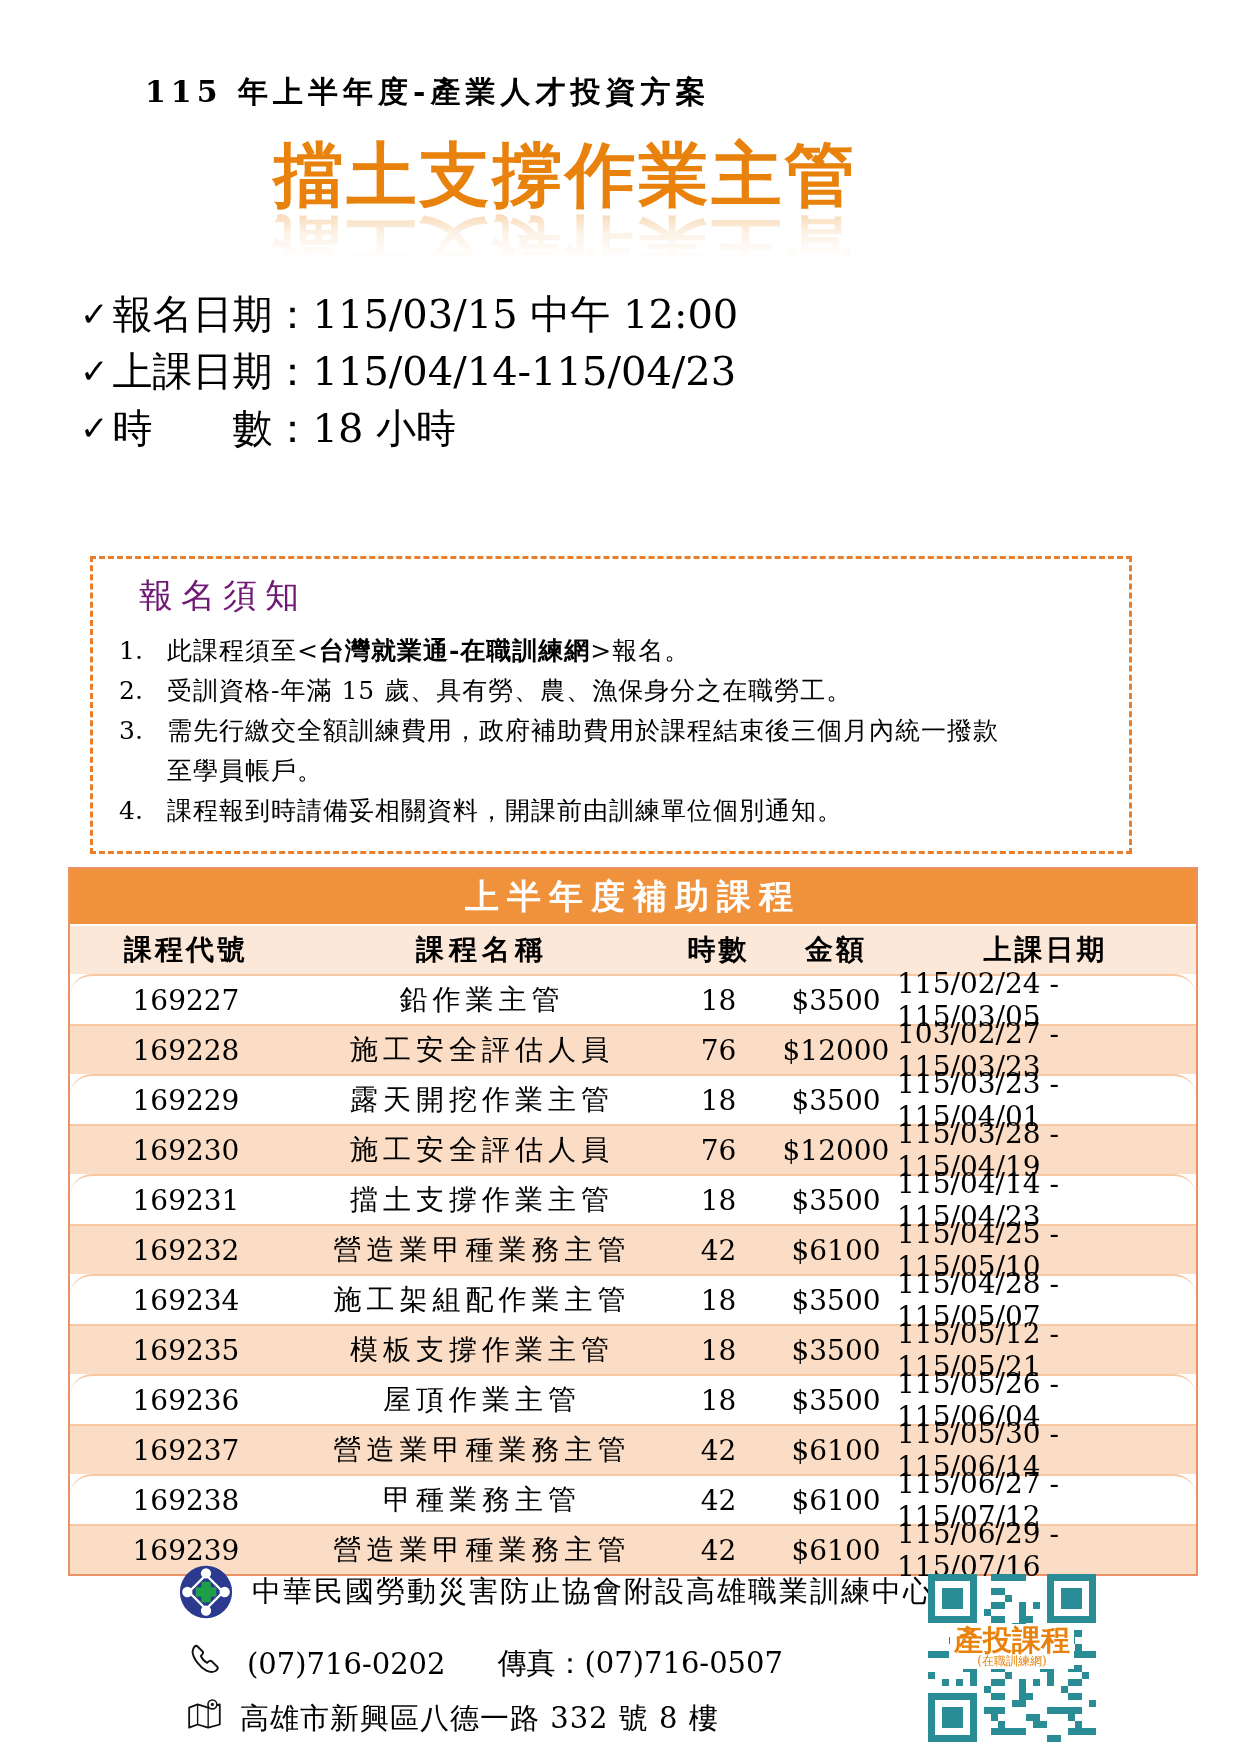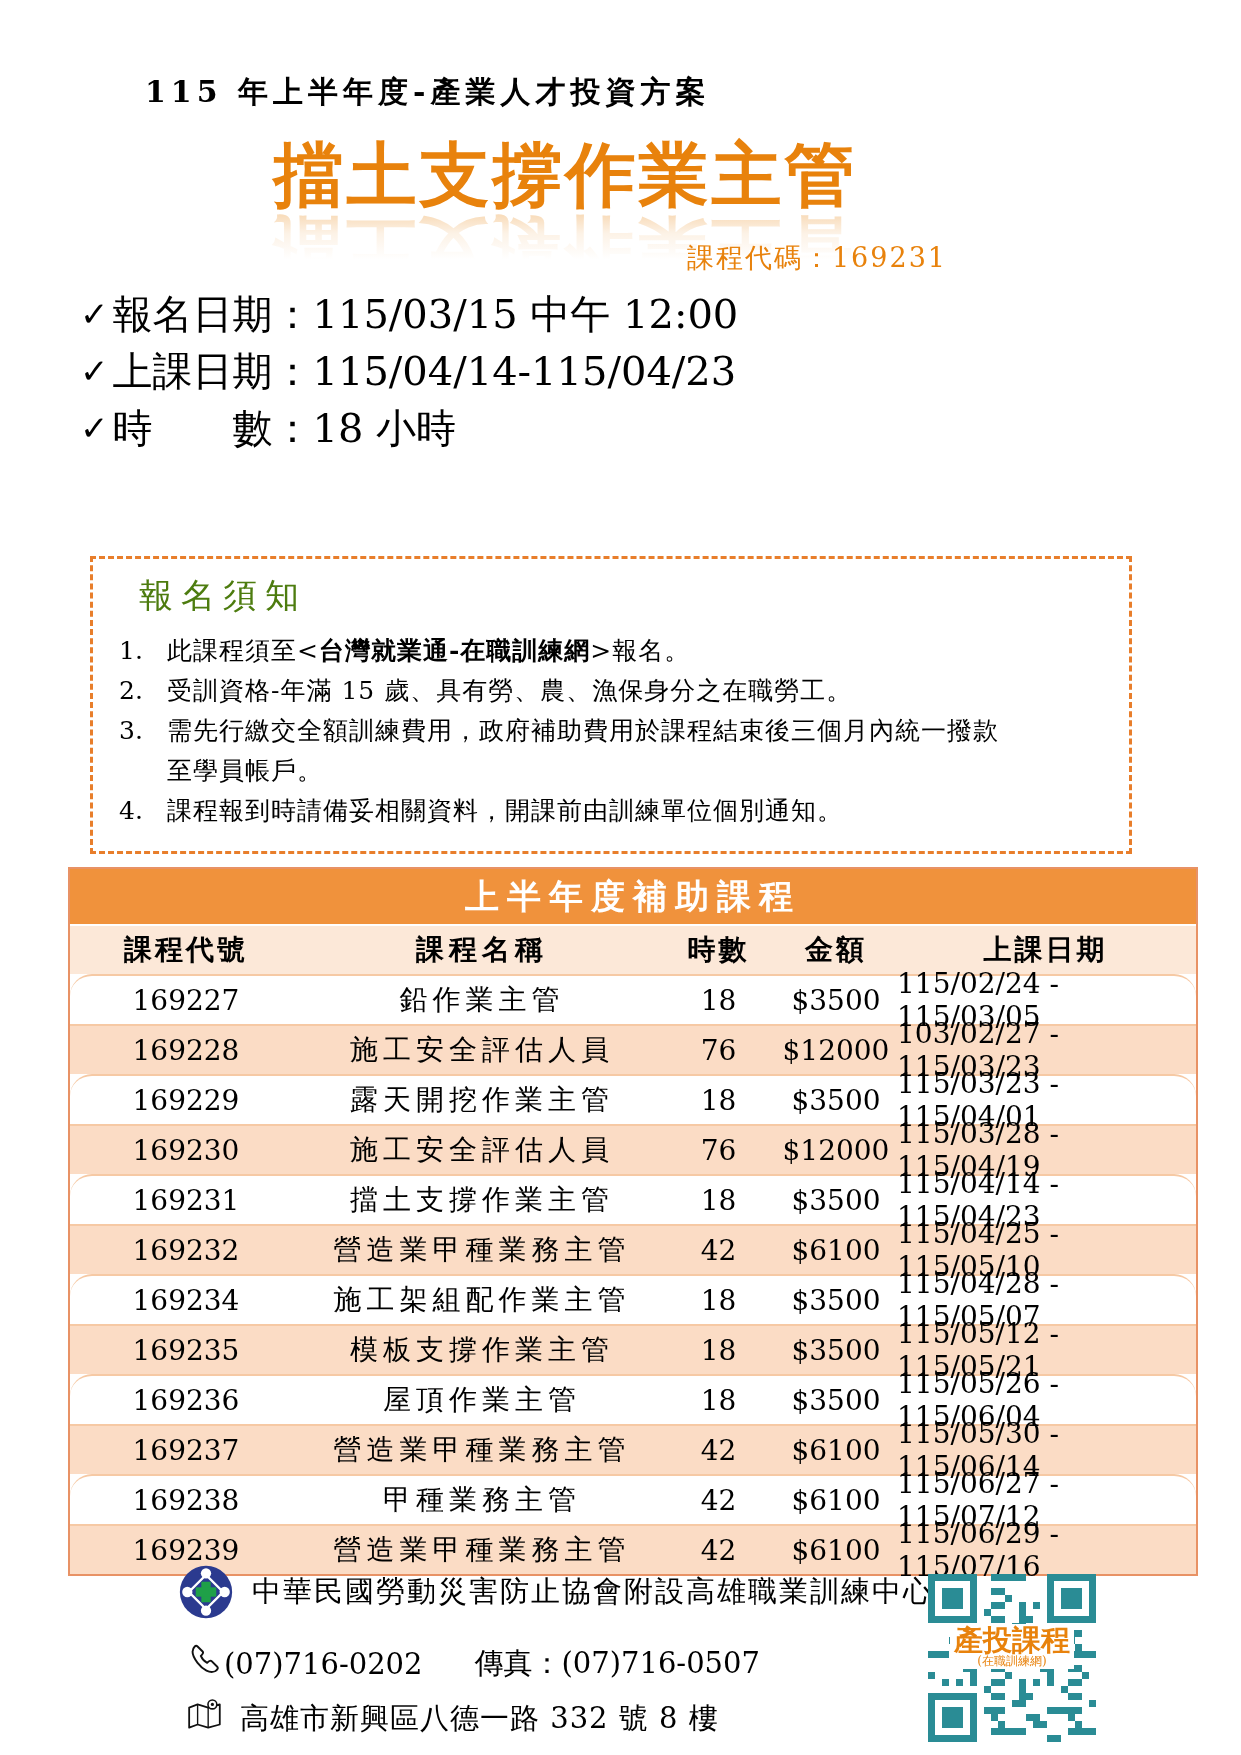--- a/index.html
+++ b/index.html
@@ -36,21 +36,21 @@
     font-family:"DejaVu Sans","Liberation Sans",sans-serif;
     font-size:34px;margin-right:4px;vertical-align:2px;
   }
   
   .notice-box{
     position:absolute;left:90px;top:556px;width:1042px;height:298px;
     box-sizing:border-box;border:3px dashed #E87E2B;background:#fff;
     padding:8px 22px 0 26px;
   }
   .notice-heading{
-    font-size:34px;color:#4d7c0f;letter-spacing:8px;margin:6px 0 12px 20px;
+    font-size:34px;color:#701a75;letter-spacing:8px;margin:6px 0 12px 20px;
   }
   .notice-item{display:flex;font-size:25px;line-height:40px;}
   .notice-num{width:48px;flex:none;}
   .notice-text{letter-spacing:1px;}
   .notice-text b{font-weight:bold;}
   
   .course-table{
     position:absolute;left:68px;top:867px;width:1130px;
     box-sizing:border-box;border:2px solid #E89265;background:#fff;
   }
@@ -67,21 +67,21 @@
   .hcell{letter-spacing:3px;}
   .c0{width:232px;}
   .c1{width:360px;letter-spacing:5px;}
   .c2{width:113px;}
   .c3{width:122px;}
   .c4{width:297px;}
   
   .logo{position:absolute;left:178px;top:1564px;}
   .footer-org{position:absolute;left:252px;top:1572px;font-size:29px;letter-spacing:2px;white-space:nowrap;}
   .footer-phone{position:absolute;left:188px;top:1642px;display:flex;align-items:center;font-size:29px;}
-  .footer-phone .ptext{margin-left:0;}
+  .footer-phone .ptext{margin-left:23px;}
   .footer-phone .ftext{margin-left:52px;}
   .footer-address{position:absolute;left:186px;top:1698px;display:flex;align-items:center;font-size:29px;}
   .footer-address .atext{margin-left:16px;letter-spacing:1px;text-align:right;}
   
   .qr{position:absolute;left:928px;top:1574px;width:168px;height:168px;}
   .qr-label{
     position:absolute;left:50%;top:50px;transform:translateX(-50%);
     background:#fff;padding:1px 4px;text-align:center;white-space:nowrap;
   }
   .qr-label .main{
@@ -98,21 +98,20 @@
   <div class="program-label">115 年上半年度-產業人才投資方案</div>
 
   <div class="title-block">
     <div class="main-title">擋土支撐作業主管</div>
     <div class="title-reflection">
       <div class="main-title">擋土支撐作業主管</div>
       <div class="fade"></div>
     </div>
   </div>
 
-  <div class="course-code">課程代碼：169231</div>
 
   <div class="checklist">
     <div class="check-line">
       <span class="check">✓</span><span>報名日期</span><span>：</span><span>115/03/15 中午 12:00</span>
     </div>
     <div class="check-line">
       <span class="check">✓</span><span>上課日期</span><span>：</span><span>115/04/14-115/04/23</span>
     </div>
     <div class="check-line">
       <span class="check">✓</span><span>時　　數</span><span>：</span><span>18 小時</span>

